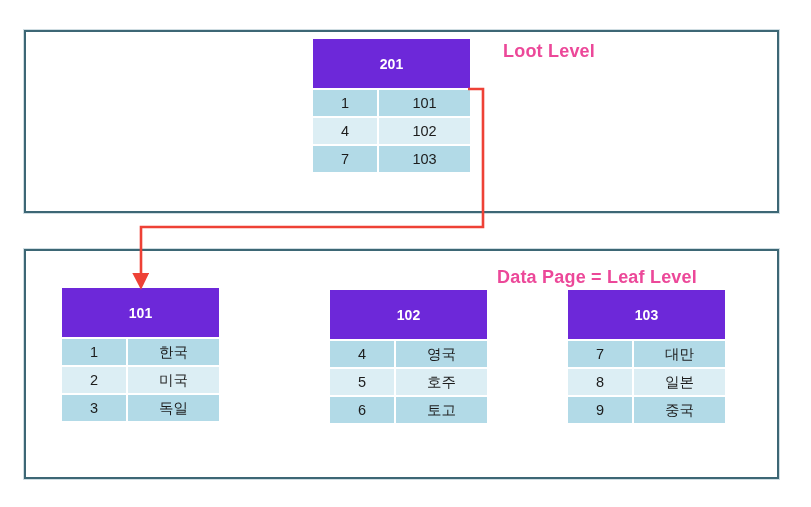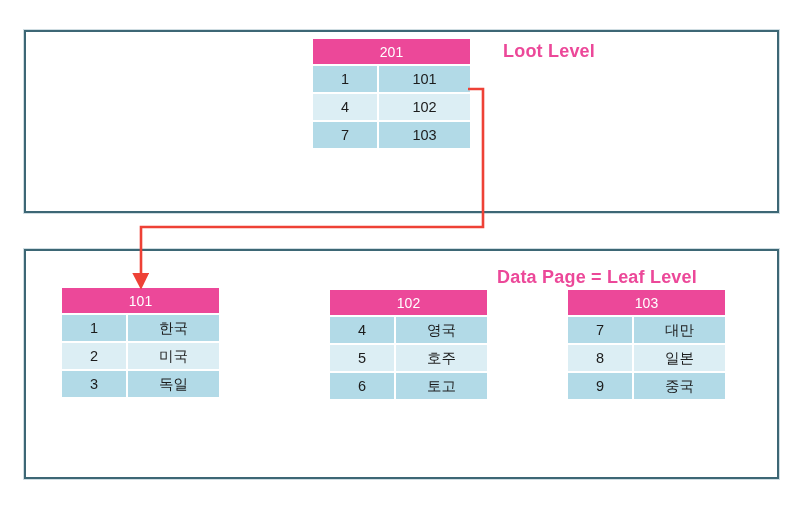--- a/index.html
+++ b/index.html
@@ -39,27 +39,27 @@
   #caption-leaf { left: 497px; top: 255px; margin-top: 12px; }
 
   
   .idx-table {
     position: absolute;
     border-collapse: separate;
     border-spacing: 0;
     table-layout: fixed;
   }
   .idx-table th {
-    background: #ec4899;
+    background: #6d28d9;
     color: #ffffff;
     font-size: 14px;
-    font-weight: normal;
+    font-weight: bold;
     text-align: center;
     height: 25px;
-    padding: 0;
+    padding: 12px;
     border-bottom: 2px solid #ffffff;
   }
   .idx-table td {
     font-size: 14.5px;
     color: #1c1c1c;
     text-align: center;
     height: 26px;
     padding: 0;
     border-bottom: 2px solid #ffffff;
     border-right: 2px solid #ffffff;

